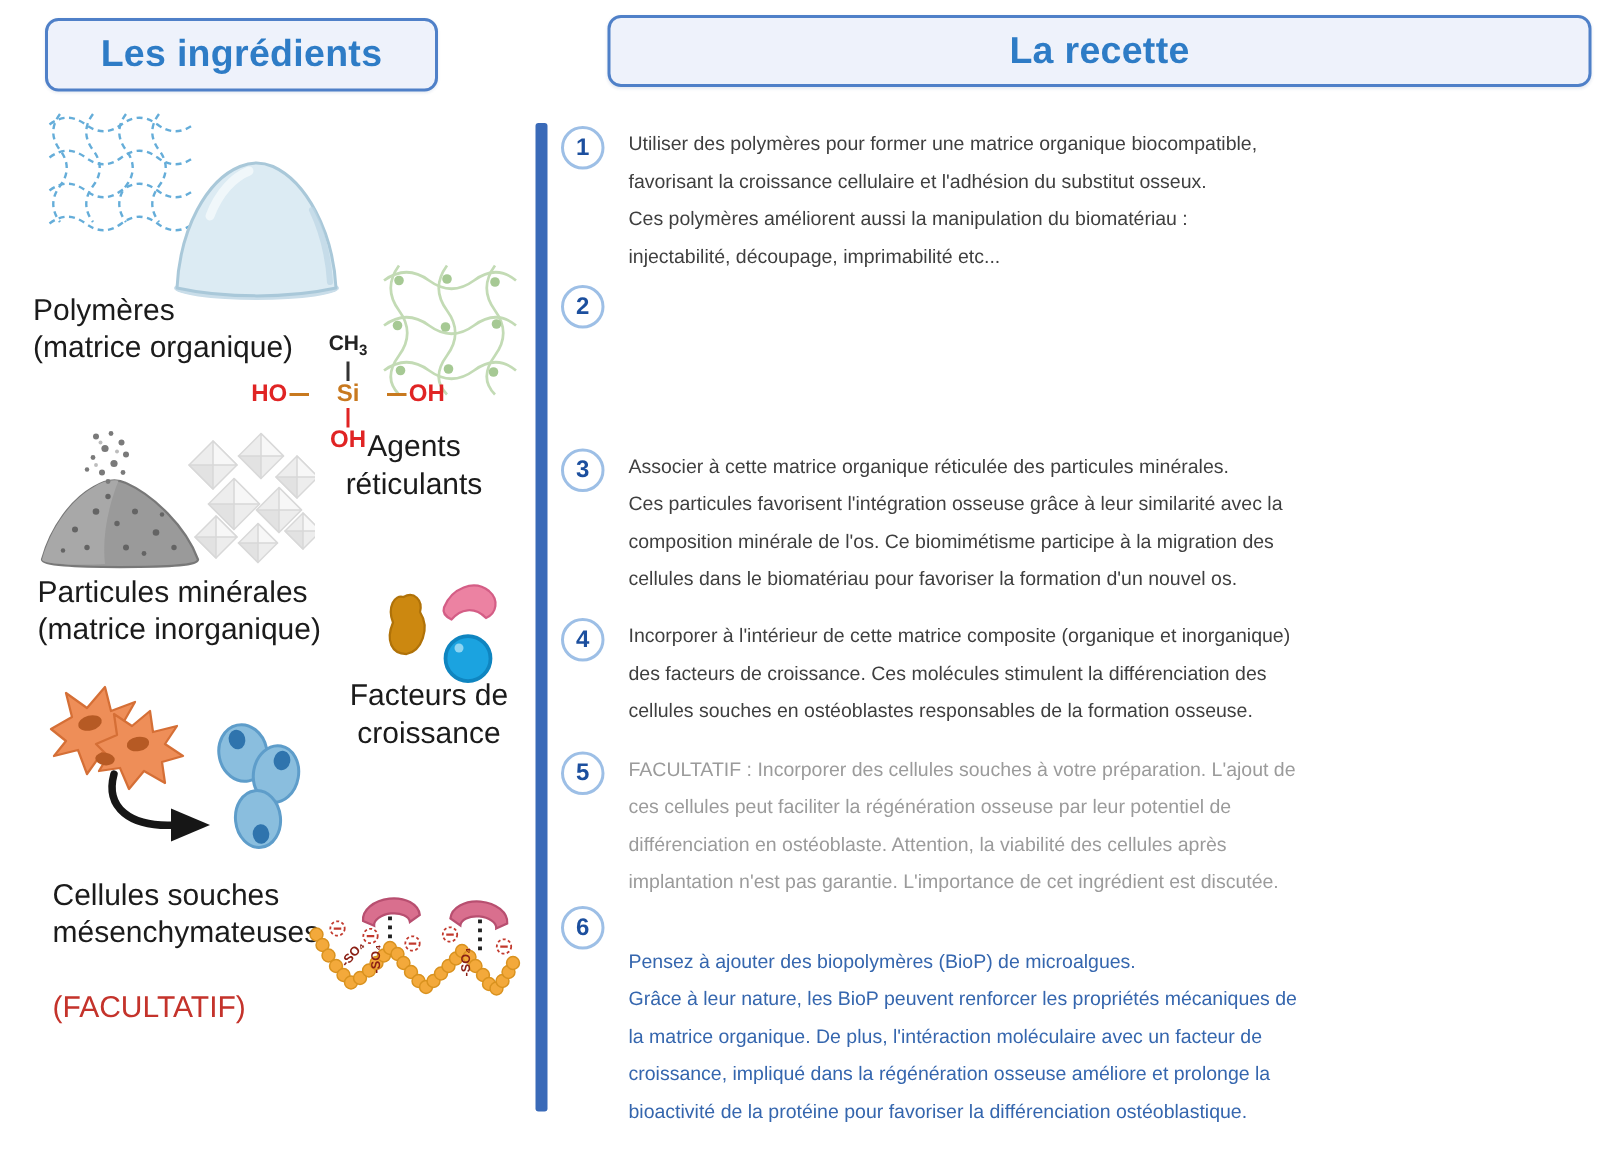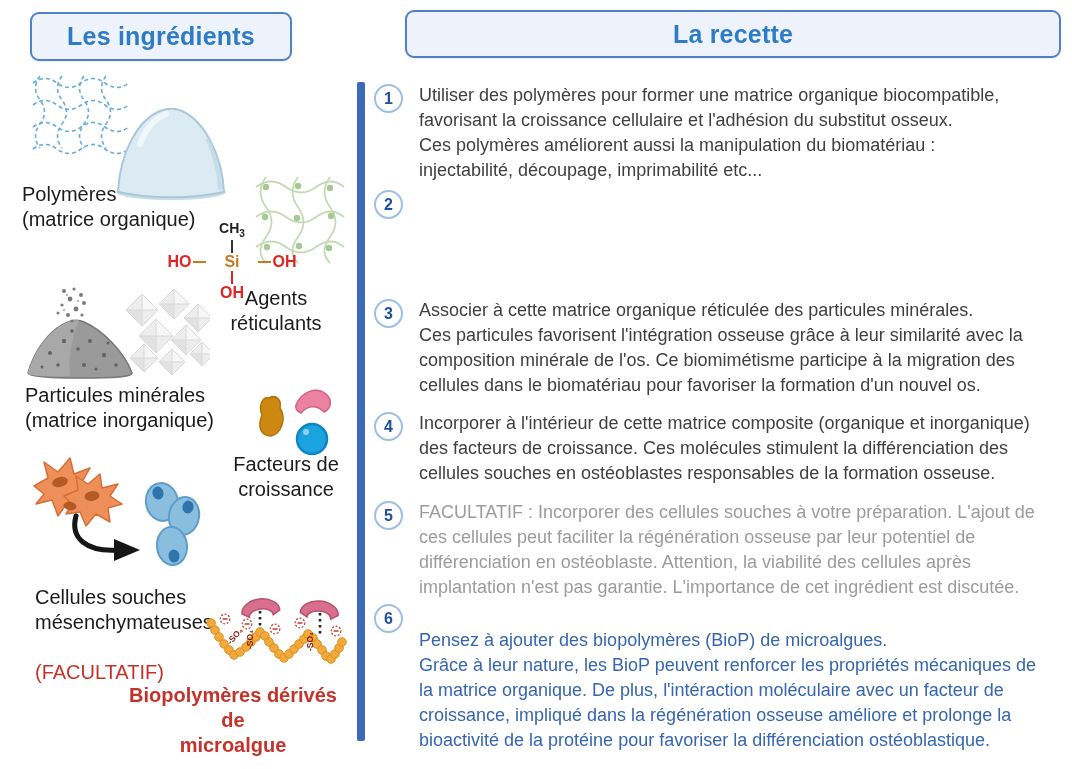--- a/index.html
+++ b/index.html
@@ -19,21 +19,21 @@
   
   .divider{position:absolute;left:357px;top:82px;width:8px;height:659px;
     background:var(--divider-blue,#3a6ab8);border-radius:2px;}
 
   
   .step{position:absolute;left:374px;display:flex;gap:16px;width:692px;}
   .step-num{flex:0 0 auto;width:29px;height:29px;box-sizing:border-box;background:#fff;
     border:2px solid var(--circle-border,#9dbfe6);border-radius:50%;
     display:flex;align-items:center;justify-content:center;
     font-weight:700;font-size:16px;color:var(--circle-number,#1c4f9e);margin-top:1px;}
-  .step-text{white-space:pre-line;font-size:18px;line-height:25px;color:var(--step-text,#3f3f3f);}
+  .step-text{white-space:pre-line;font-size:13px;line-height:25px;color:var(--step-text,#3f3f3f);}
   .step-text.muted{color:var(--step-muted,#9b9b9b);}
   .s6-head{display:block;color:var(--step-red,#a8392e);}
   .s6-body{display:block;color:var(--step-blue,#3566ae);}
 
   
   .lbl{position:absolute;white-space:pre-line;font-size:20px;line-height:25px;
        color:var(--label-black,#1b1b1b);}
   .lbl.right{text-align:center;}
   .red-label{color:var(--label-red,#c4332b);}
   .biop-label{font-weight:700;color:var(--label-red,#c4332b);}
@@ -78,21 +78,21 @@
     </g>
   </svg>
 
   <svg class="ill" style="left:112px;top:100px" width="118" height="102" viewBox="0 0 118 102">
     <ellipse cx="59" cy="92" rx="55" ry="8" fill="#c9dde9"></ellipse>
     <path d="M6 92 C8 52 26 20 48 11 C55 8 63 8 70 11 C92 21 110 54 112 92 C80 99 38 99 6 92 Z" fill="#dcebf3" stroke="#a9c8d9" stroke-width="2" stroke-linejoin="round"></path>
     <path d="M28 44 C34 28 44 18 54 14" stroke="#f2f8fb" stroke-width="6" fill="none" stroke-linecap="round" opacity="0.9"></path>
     <path d="M96 40 C103 55 107 72 108 88" stroke="#bcd6e4" stroke-width="4" fill="none" stroke-linecap="round" opacity="0.7"></path>
   </svg>
 
-  <div class="lbl" style="left:22px;top:182px">Polymères
+  <div class="lbl" style="left:22px;top:195px">Polymères
 (matrice organique)</div>
 
   <svg class="ill" style="left:252px;top:173px" width="95" height="92" viewBox="0 0 95 92">
     <g fill="none" stroke="#c3dbb5" stroke-width="1.8">
       <path d="M4 14 q15 -11 30 0 t30 0 t28 0"></path>
       <path d="M4 44 q15 -11 30 0 t30 0 t28 0"></path>
       <path d="M4 74 q15 -11 30 0 t30 0 t28 0"></path>
       <path d="M14 4 q-11 15 0 30 t0 30 t0 26"></path>
       <path d="M46 4 q-11 15 0 30 t0 30 t0 26"></path>
       <path d="M78 4 q-11 15 0 30 t0 30 t0 26"></path>
@@ -325,22 +325,20 @@
       <g stroke="#c23a2e" stroke-width="1.5">
         <line x1="19.5" y1="26" x2="24.5" y2="26"></line>
           <line x1="41.5" y1="31" x2="46.5" y2="31"></line>
         <line x1="69.5" y1="36" x2="74.5" y2="36"></line>
           <line x1="94.5" y1="30" x2="99.5" y2="30"></line>
         <line x1="130.5" y1="38" x2="135.5" y2="38"></line>
       </g>
     </g>
   </svg>
 
-  <div class="lbl right biop-label" style="left:120px;top:683px;width:226px">Biopolymères dérivés de
-microalgue</div>
 
   <div class="step" style="top:83px">
     <div class="step-num">1</div>
     <div class="step-text">Utiliser des polymères pour former une matrice organique biocompatible,
 favorisant la croissance cellulaire et l'adhésion du substitut osseux.
 Ces polymères améliorent aussi la manipulation du biomatériau :
 injectabilité, découpage, imprimabilité etc...</div>
   </div>
 
   <div class="step" style="top:189px">

